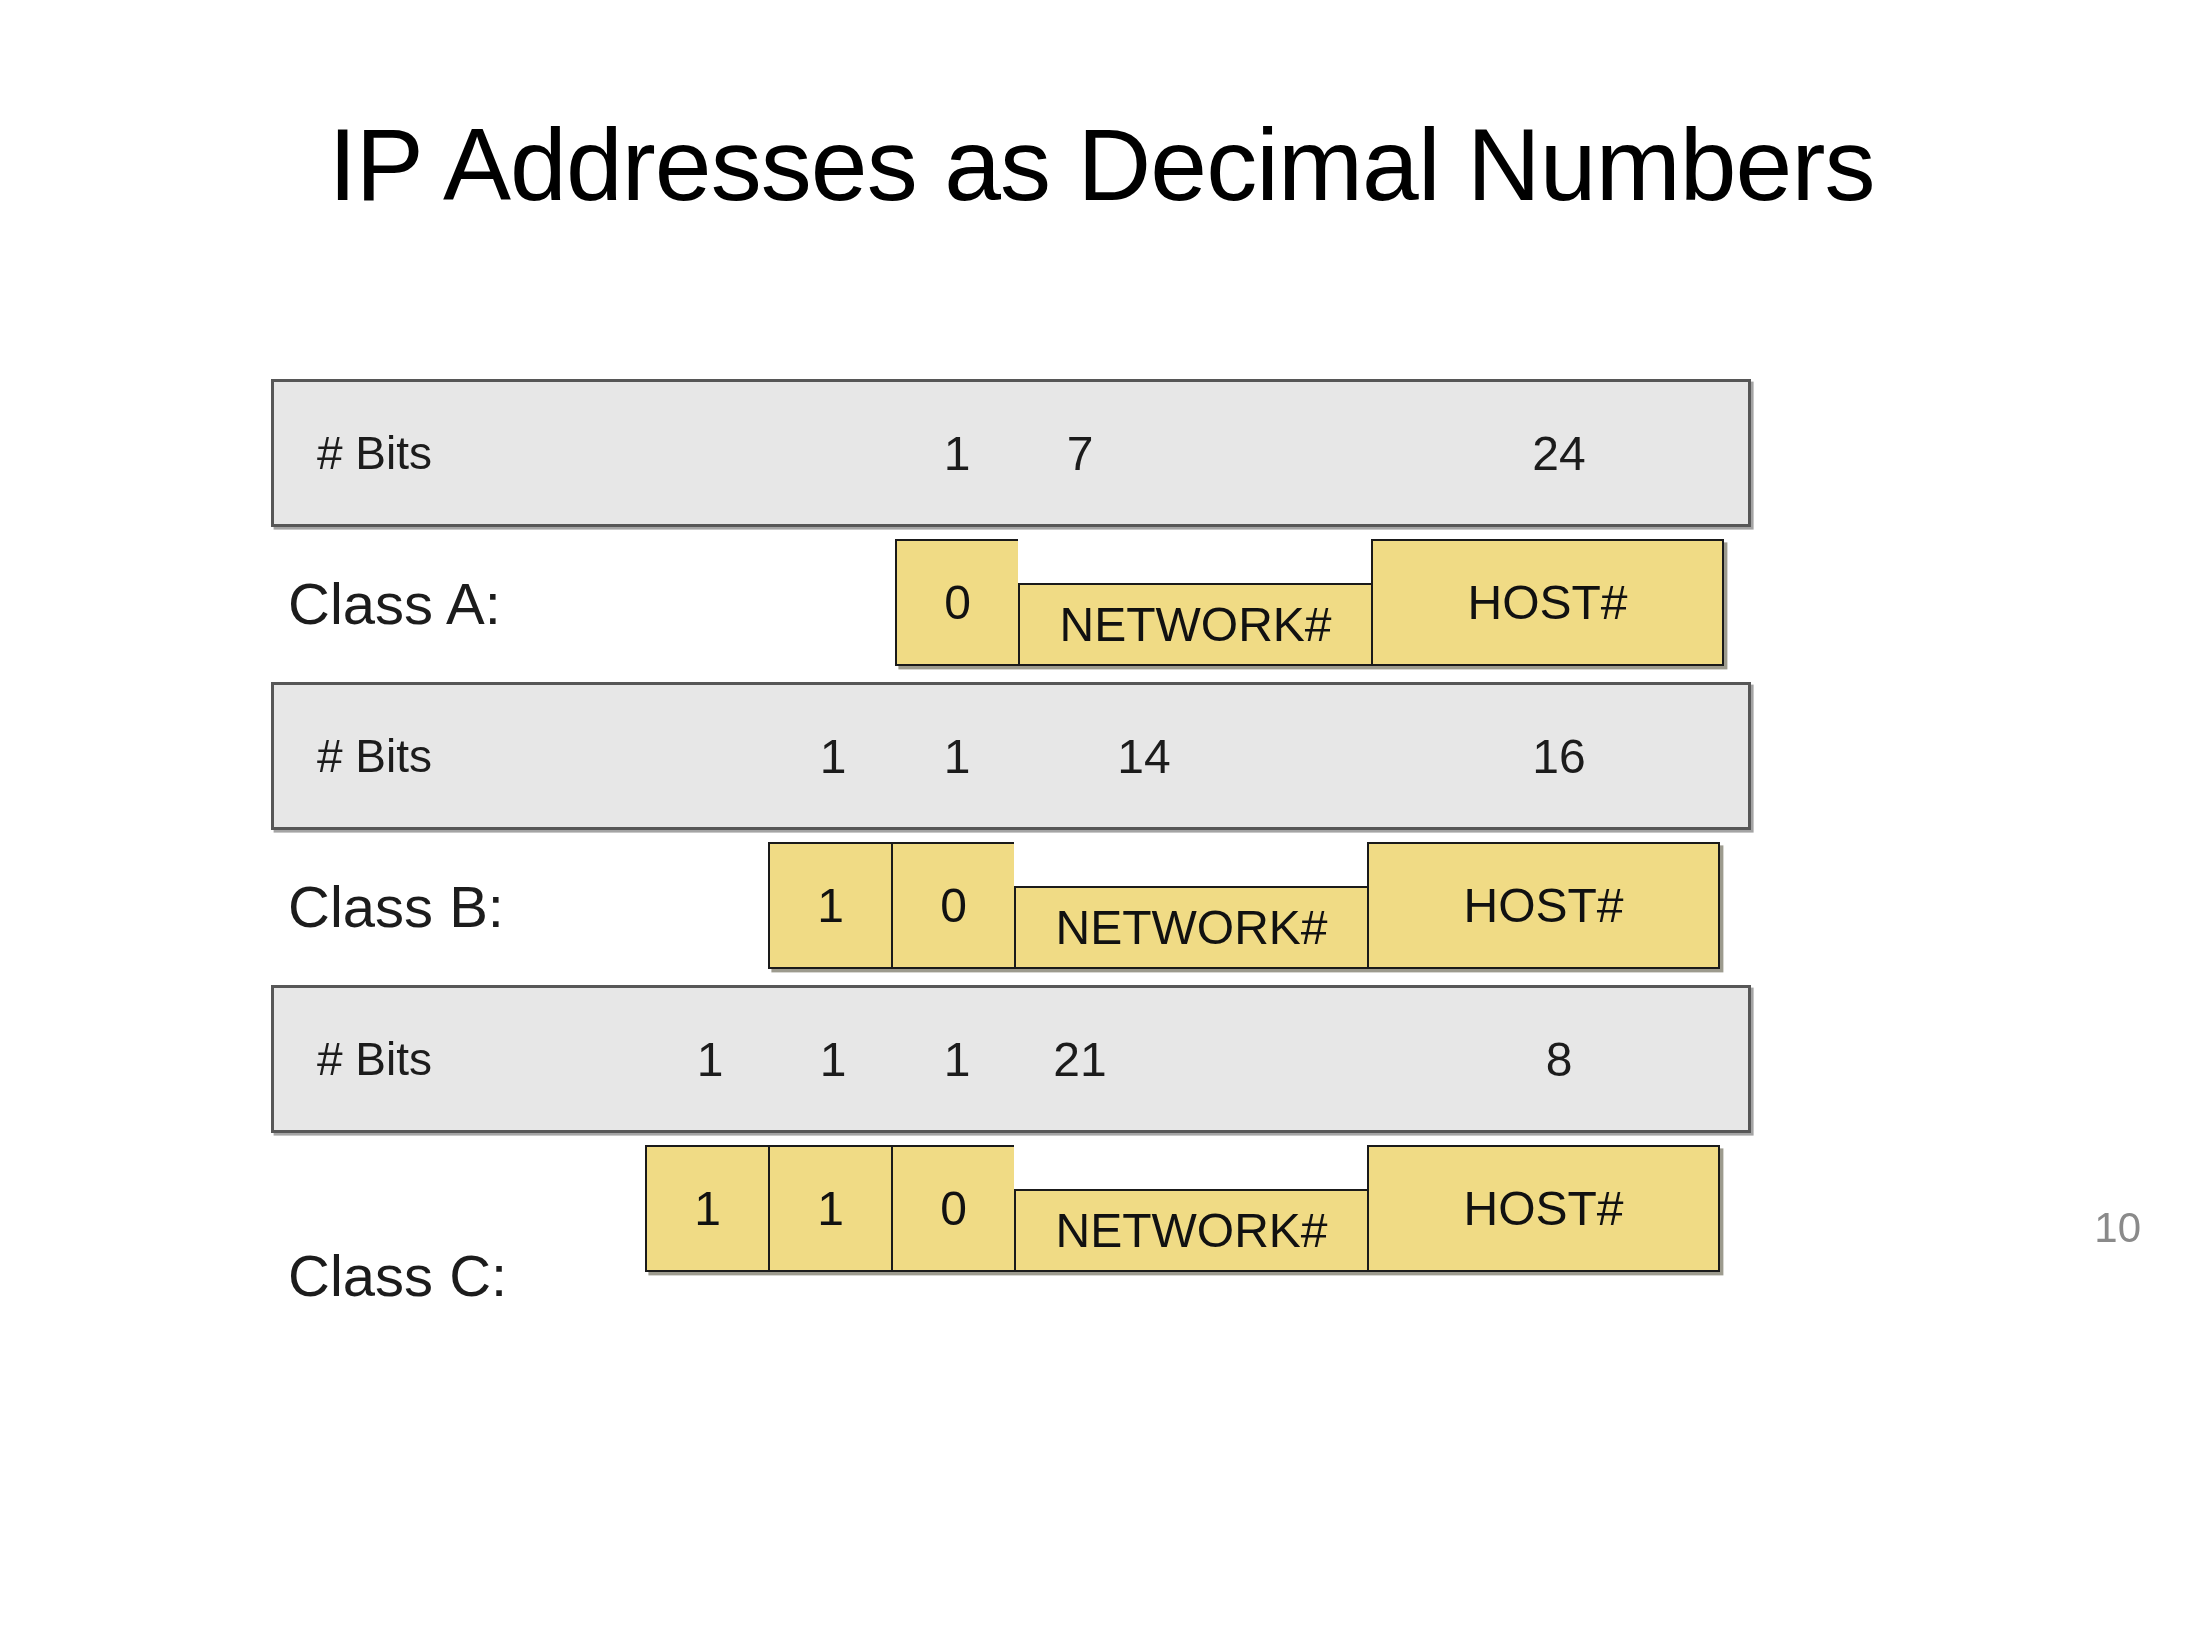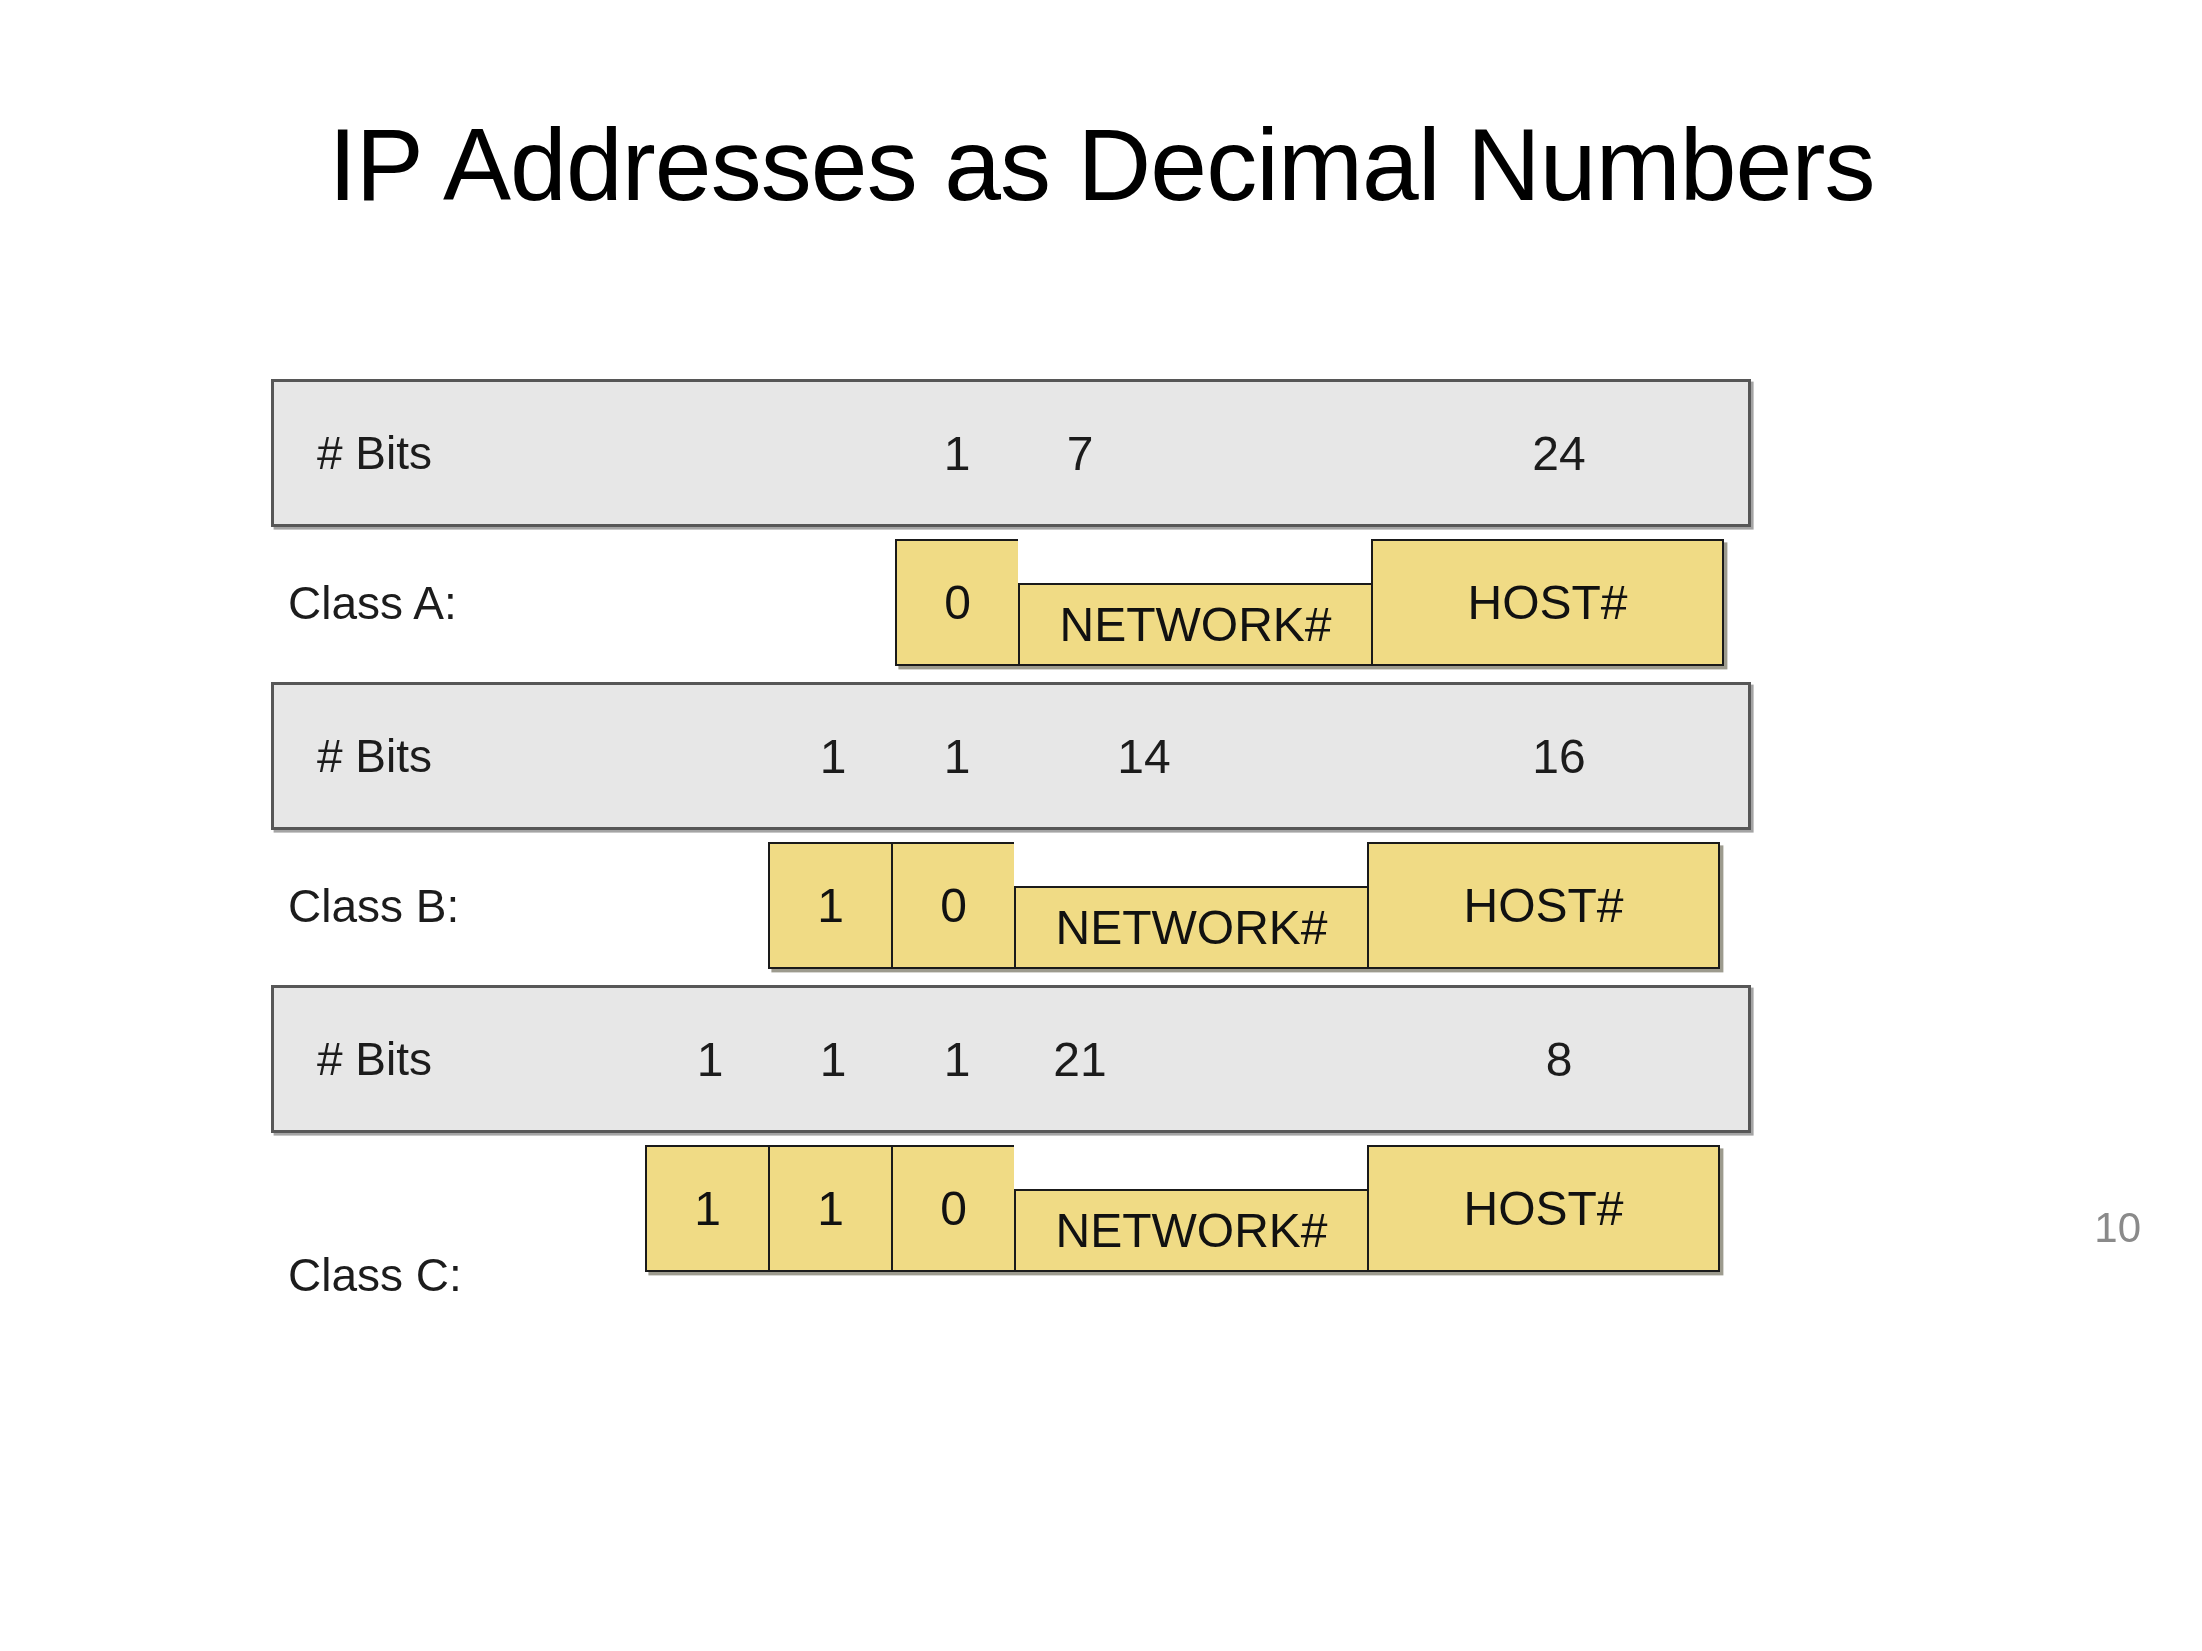--- a/index.html
+++ b/index.html
@@ -95,21 +95,21 @@
   .class-cell:last-child {
     border-right-width: 2.6px;
   }
   .cell-bit   { width: 123px; }
   .cell-net   { width: 353px; margin-top: 44px; }
   .cell-host  { width: 353px; }
 
   .class-label {
     position: absolute;
     left: 288px;
-    font-size: 46px;
+    font-size: 58px;
     color: #1c1c1c;
     font-family: "Liberation Sans", sans-serif;
     white-space: nowrap;
     transform: translateY(-50%);
   }
 
   
   .page-number {
     position: absolute;
     right: 62px;

